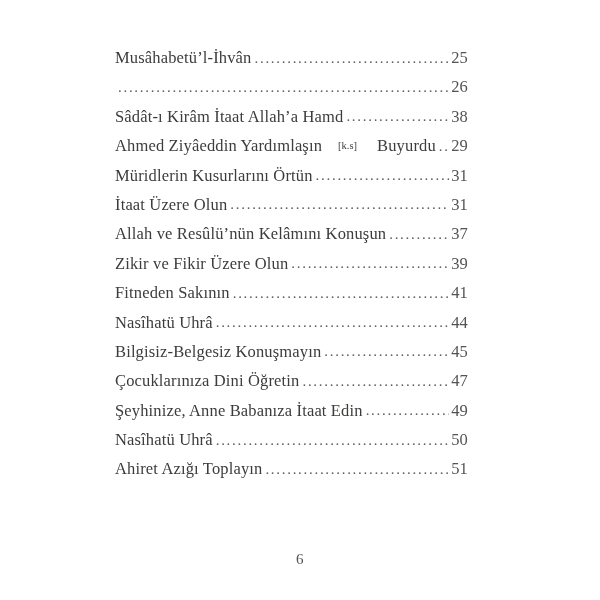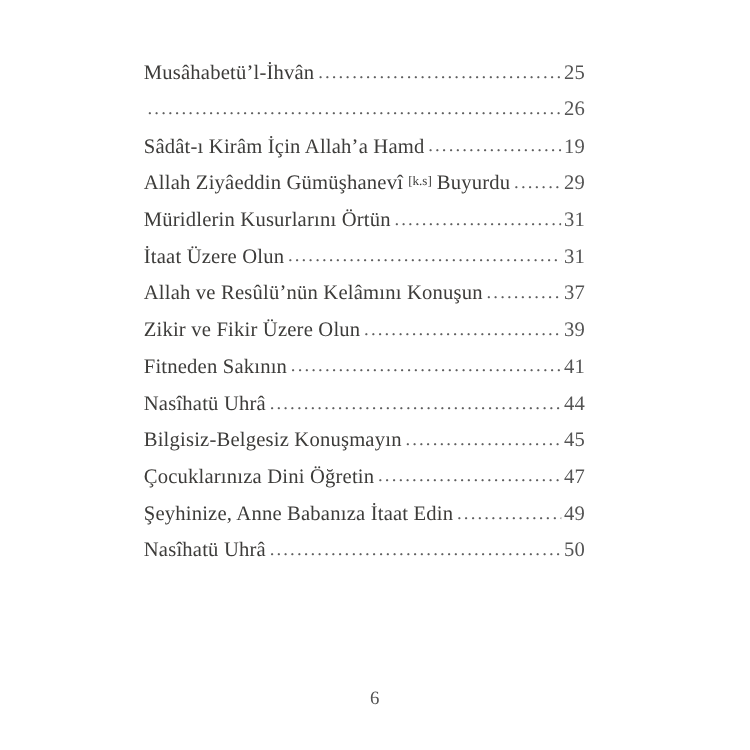--- a/index.html
+++ b/index.html
@@ -31,25 +31,25 @@
     height: 29.4px;
     line-height: 29.4px;
     font-size: 16.5px;
     color: var(--ink);
     letter-spacing: 0.15px;
   }
   .toc-title { white-space: nowrap; }
   .toc-note {
     font-size: 10.5px;
     letter-spacing: 0;
-    margin-left: 4px;
+    margin-left: 16px;
     color: var(--ink);
     white-space: nowrap;
   }
-  .toc-suffix { margin-left: 4px; }
+  .toc-suffix { margin-left: 20px; }
   .toc-leader {
     flex: 1 1 auto;
     overflow: hidden;
     white-space: nowrap;
     margin: 0 2px 0 3px;
     color: var(--leader);
   }
   .toc-leader::after {
     content: "..................................................................................................";
     letter-spacing: 1.7px;
@@ -78,26 +78,26 @@
       <div class="toc-row">
         <span class="toc-title">Musâhabetü’l-İhvân</span>
         <span class="toc-leader"></span>
         <span class="toc-page">25</span>
       </div>
       <div class="toc-row">
         <span class="toc-leader"></span>
         <span class="toc-page">26</span>
       </div>
       <div class="toc-row">
-        <span class="toc-title">Sâdât-ı Kirâm İçin Allah’a Hamd</span>
+        <span class="toc-title">Sâdât-ı Kirâm İtaat Allah’a Hamd</span>
         <span class="toc-leader"></span>
-        <span class="toc-page">19</span>
+        <span class="toc-page">38</span>
       </div>
       <div class="toc-row">
-        <span class="toc-title">Allah Ziyâeddin Gümüşhanevî</span>
+        <span class="toc-title">Ahmed Ziyâeddin Yardımlaşın</span>
         <span class="toc-note">[k.s]</span>
         <span class="toc-title toc-suffix">Buyurdu</span>
         <span class="toc-leader"></span>
         <span class="toc-page">29</span>
       </div>
       <div class="toc-row">
         <span class="toc-title">Müridlerin Kusurlarını Örtün</span>
         <span class="toc-leader"></span>
         <span class="toc-page">31</span>
       </div>
@@ -139,15 +139,20 @@
       <div class="toc-row">
         <span class="toc-title">Şeyhinize, Anne Babanıza İtaat Edin</span>
         <span class="toc-leader"></span>
         <span class="toc-page">49</span>
       </div>
       <div class="toc-row">
         <span class="toc-title">Nasîhatü Uhrâ</span>
         <span class="toc-leader"></span>
         <span class="toc-page">50</span>
       </div>
+      <div class="toc-row">
+        <span class="toc-title">Ahiret Azığı Toplayın</span>
+        <span class="toc-leader"></span>
+        <span class="toc-page">51</span>
+      </div>
     </div>
   <div class="footer">6</div>
 </div>
 
 </body></html>

